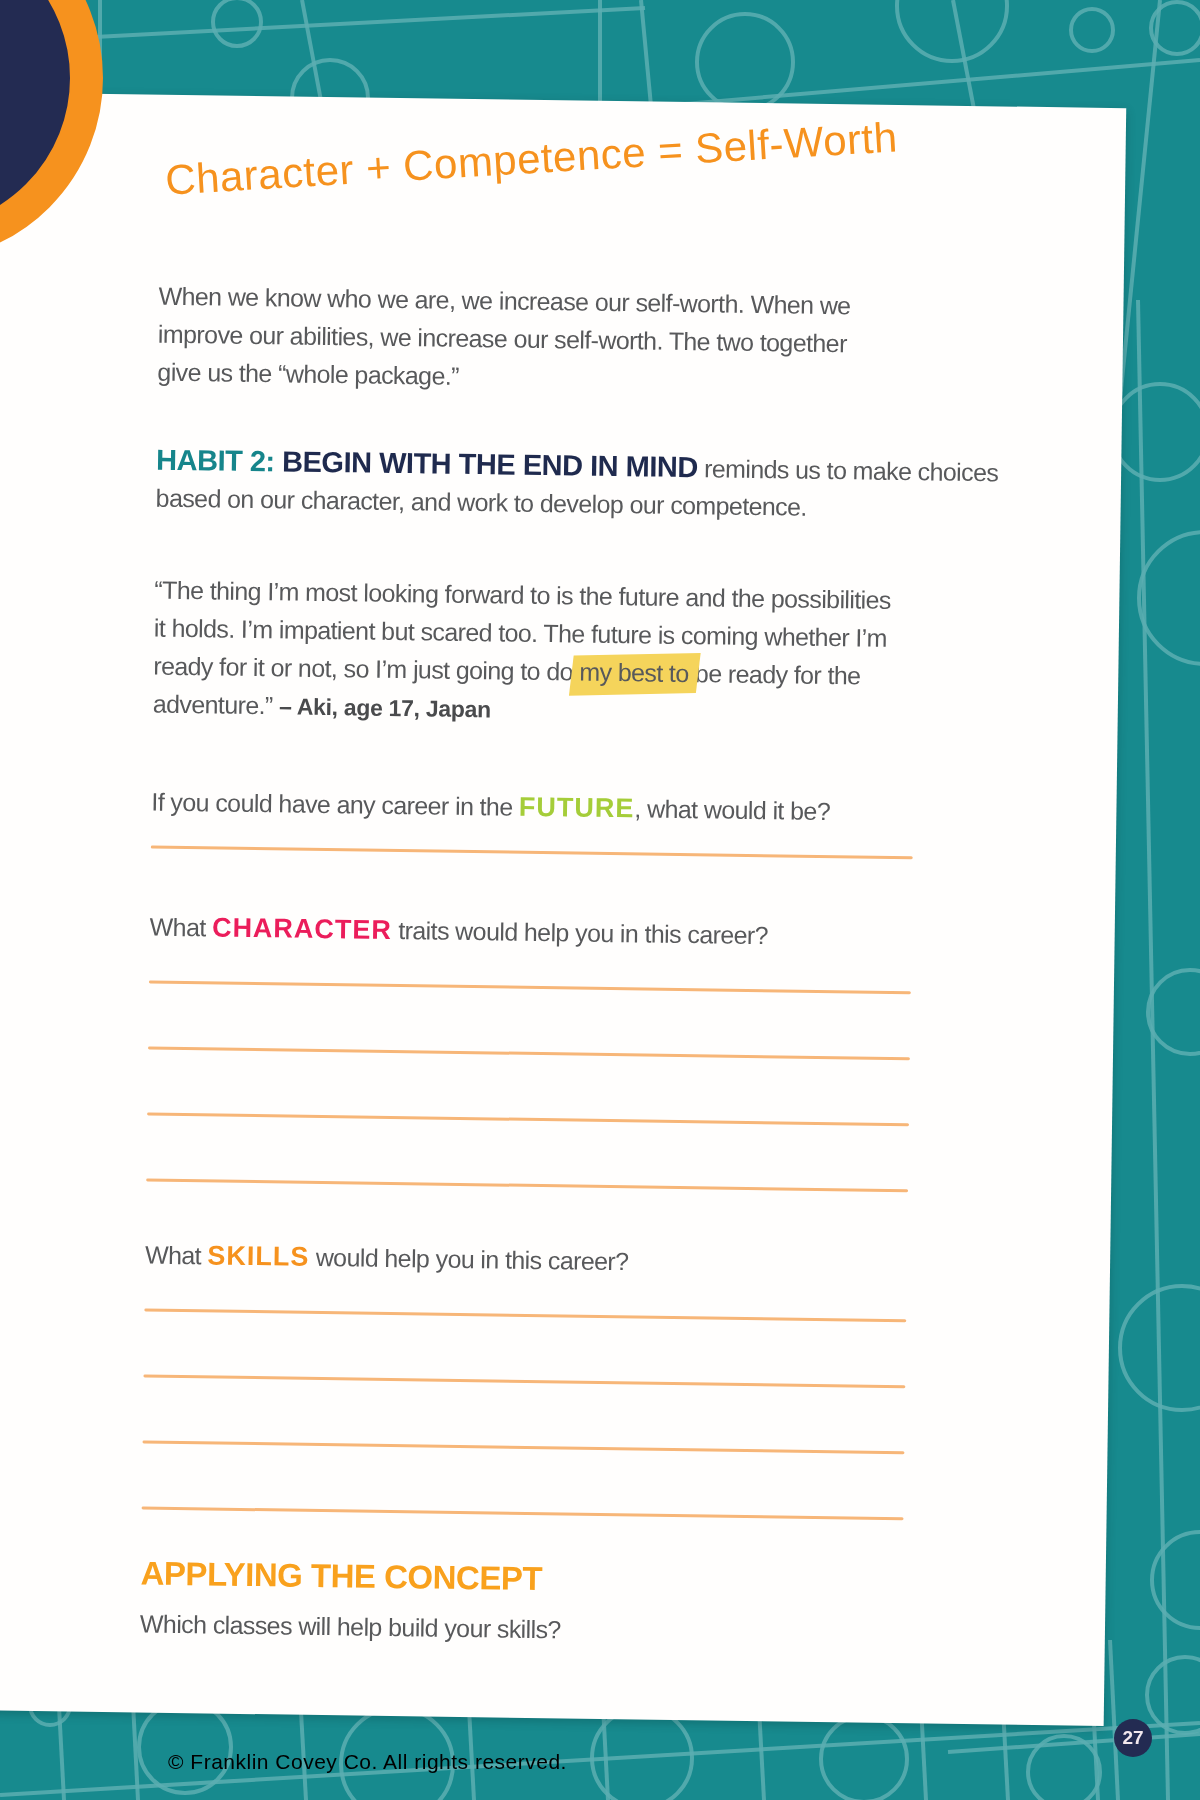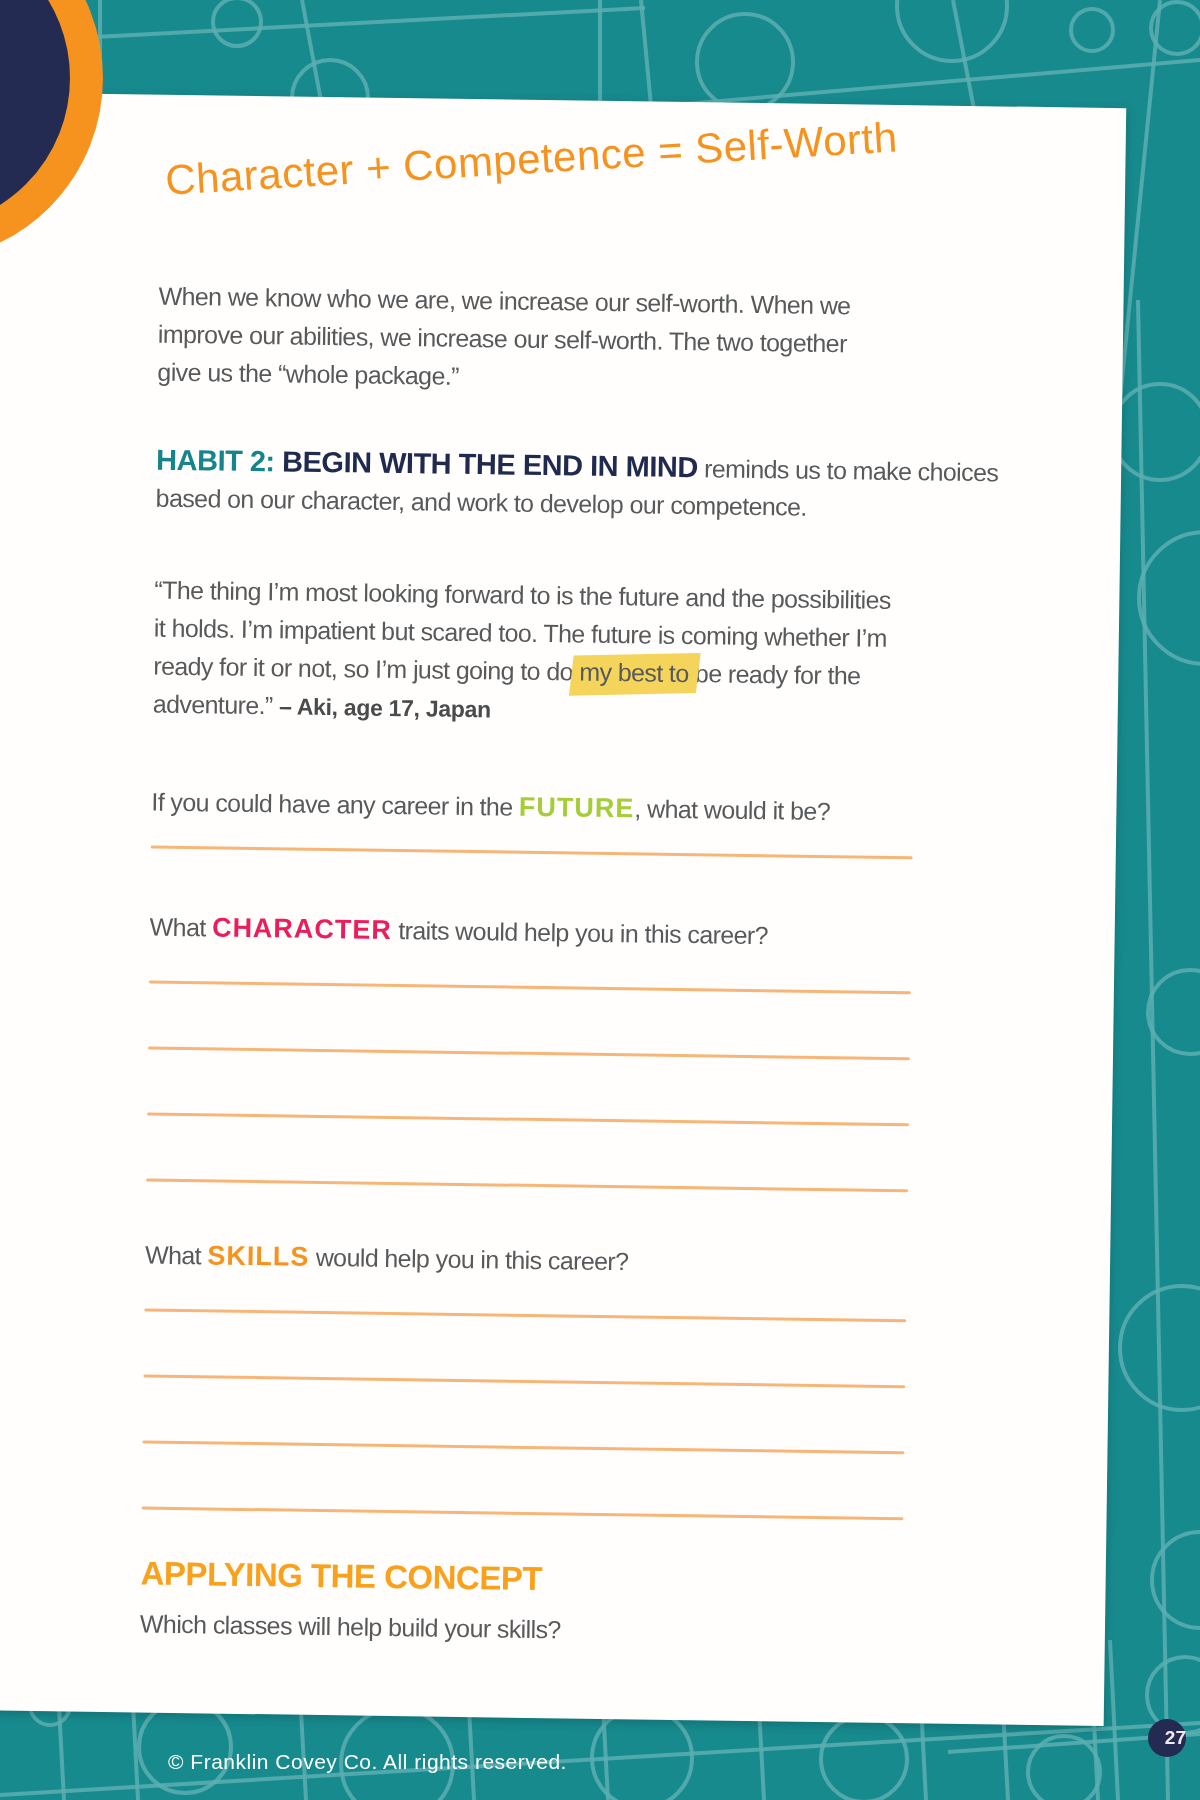--- a/index.html
+++ b/index.html
@@ -49,26 +49,26 @@
                       color:var(--applying-orange,#F9A11D); }
   
   .corner-ring {
     position:absolute; left:-263px; top:-105px; width:300px; height:300px;
     border-radius:50%; background:var(--navy,#232B52);
     border:33px solid var(--orange,#F6921E); z-index:2;
   }
   
   .copyright {
     position:absolute; left:168px; top:1750px; z-index:2;
-    font-size:21px; letter-spacing:0.5px; color:#ffffff;
+    font-size:21px; letter-spacing:0.5px; color:#000000;
   }
   .page-badge {
-    position:absolute; left:1148px; top:1719px; width:38px; height:38px; z-index:2;
+    position:absolute; left:1114px; top:1719px; width:38px; height:38px; z-index:2;
     border-radius:50%; background:var(--navy,#232B52);
-    display:flex; align-items:center; justify-content:flex-end;
+    display:flex; align-items:center; justify-content:center;
     color:#F2E8EE; font-weight:bold; font-size:19px;
   }
 </style>
 </head>
 <body>
 
 <div class="bg">
   <svg width="1200" height="1800" viewBox="0 0 1200 1800" xmlns="http://www.w3.org/2000/svg">
     <g fill="none" stroke="#5CAEB2" stroke-width="4" stroke-opacity="0.85">
       <rect x="100" y="-80" width="500" height="230" rx="28"></rect>

